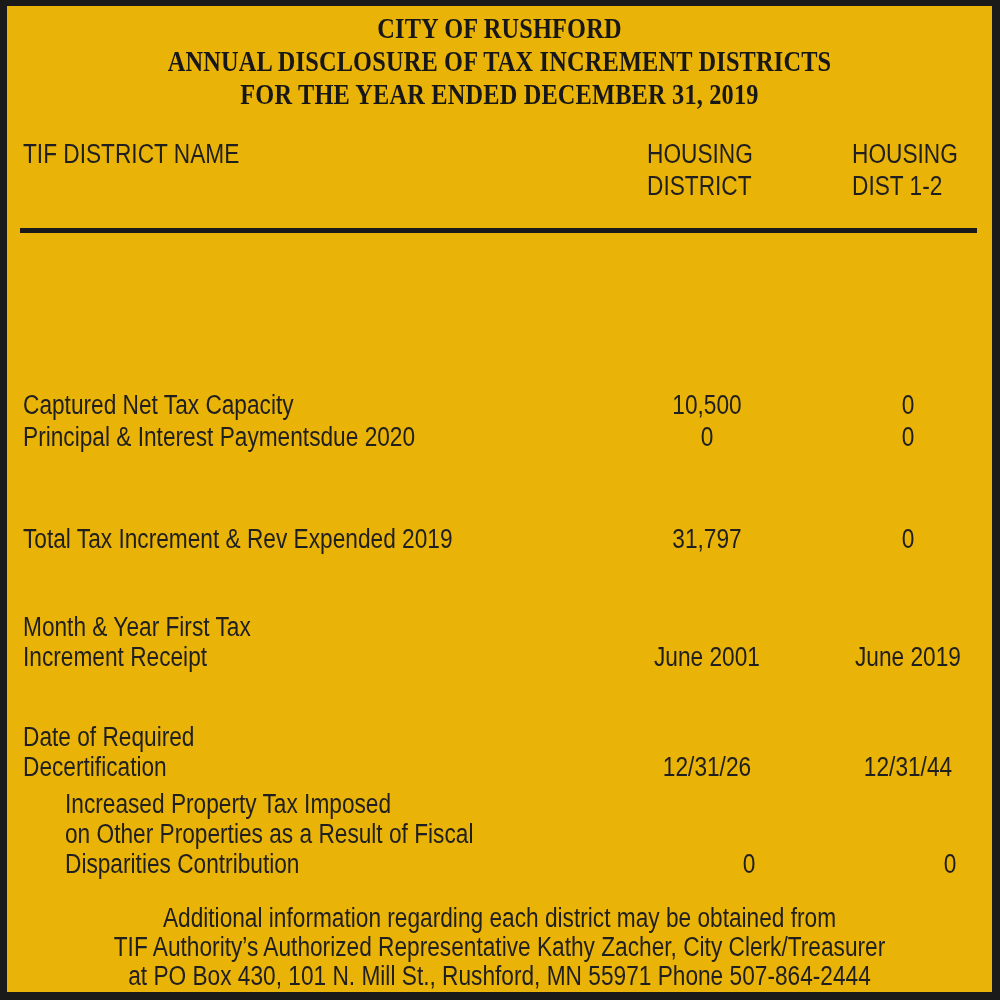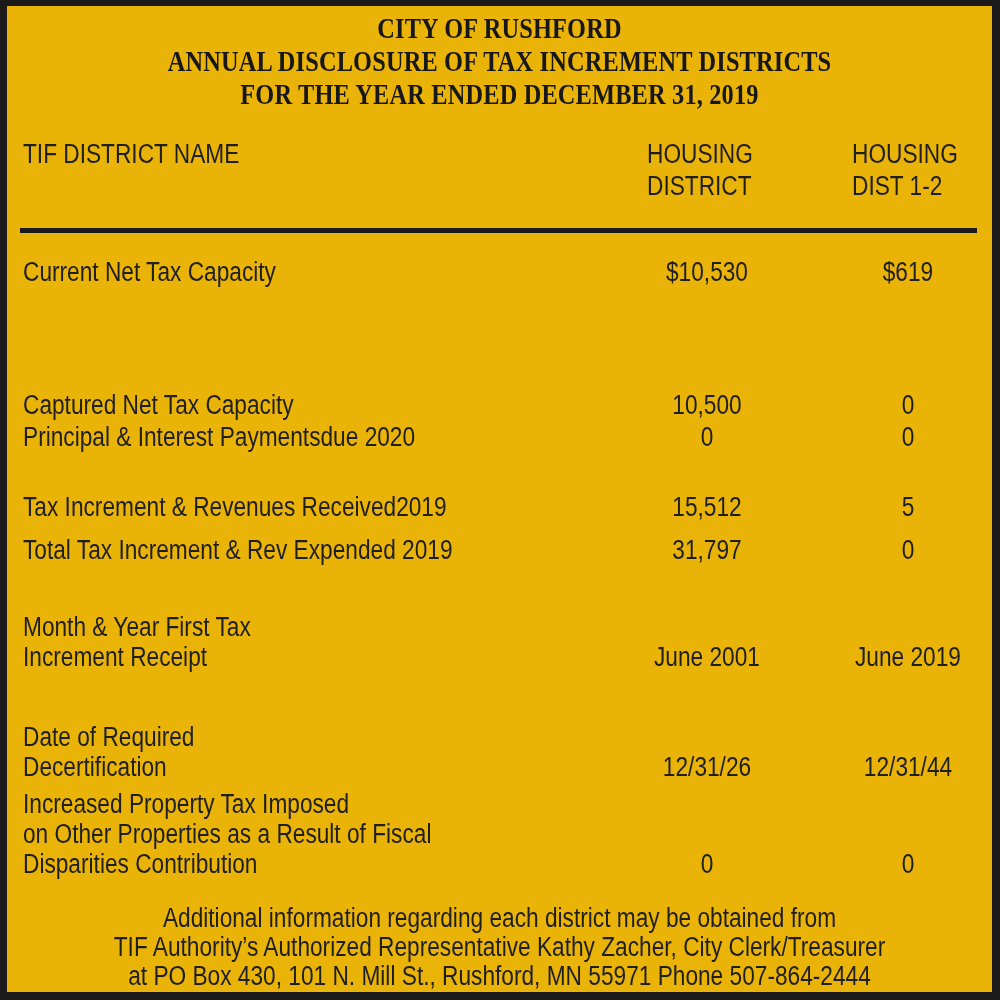--- a/index.html
+++ b/index.html
@@ -53,21 +53,21 @@
   }
   .row .val{
     position:absolute;bottom:0;
     width:180px;text-align:center;
     font-size:27px;line-height:30px;
     white-space:nowrap;
   }
   .row .val.c1{left:610px;}
   .row .val.c2{left:811px;}
 
-  .h1{height:30px;} .h2{height:60px;} .h3{height:90px;}
+  .h1{height:30px;} .h2{height:60px;} .h3{height:90px;margin-left:42px;}
 
   .footer{
     position:absolute;top:898px;left:0;right:0;
     text-align:center;
     font-size:27px;line-height:29px;
   }
 </style>
 </head>
 <body>
 
@@ -86,54 +86,40 @@
     <div>DISTRICT</div>
   </div>
 
   <div class="colhead c2 cxl">
     <div>HOUSING</div>
     <div>DIST 1-2</div>
   </div>
 
   <div class="divider"></div>
 
-  <div class="row h1" style="top:251px">
-    <div class="label cxl">
-      <div>Current Net Tax Capacity</div>
-    </div>
-    <div class="val c1 cxc">$10,530</div>
-    <div class="val c2 cxc">$619</div>
-  </div>
 
 
   <div class="row h1" style="top:384px">
     <div class="label cxl">
       <div>Captured Net Tax Capacity</div>
     </div>
     <div class="val c1 cxc">10,500</div>
     <div class="val c2 cxc">0</div>
   </div>
 
   <div class="row h1" style="top:416px">
     <div class="label cxl">
       <div>Principal &amp; Interest Paymentsdue 2020</div>
     </div>
     <div class="val c1 cxc">0</div>
     <div class="val c2 cxc">0</div>
   </div>
 
-  <div class="row h1" style="top:486px">
-    <div class="label cxl">
-      <div>Tax Increment &amp; Revenues Received2019</div>
-    </div>
-    <div class="val c1 cxc">15,512</div>
-    <div class="val c2 cxc">5</div>
-  </div>
 
-  <div class="row h1" style="top:529px">
+  <div class="row h1" style="top:518px">
     <div class="label cxl">
       <div>Total Tax Increment &amp; Rev Expended 2019</div>
     </div>
     <div class="val c1 cxc">31,797</div>
     <div class="val c2 cxc">0</div>
   </div>
 
   <div class="row h2" style="top:606px">
     <div class="label cxl">
       <div>Month &amp; Year First Tax</div>

